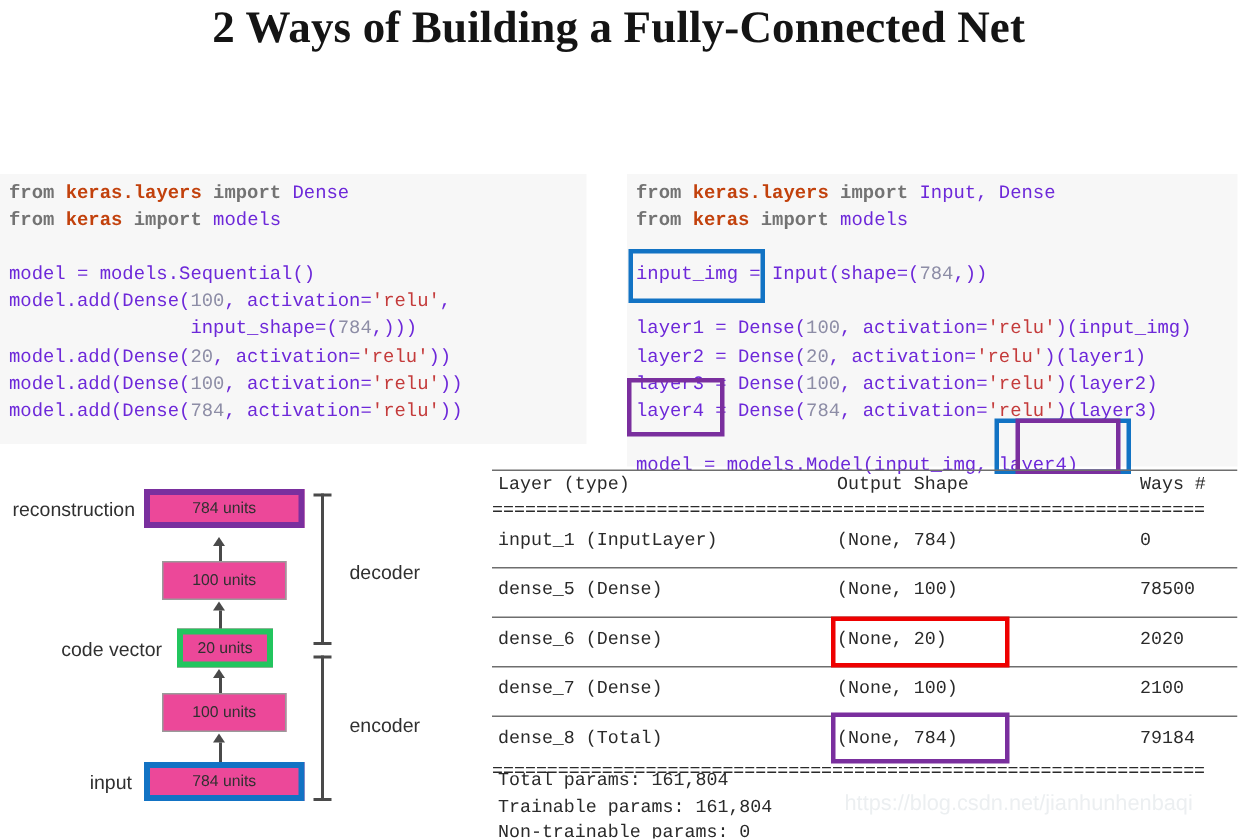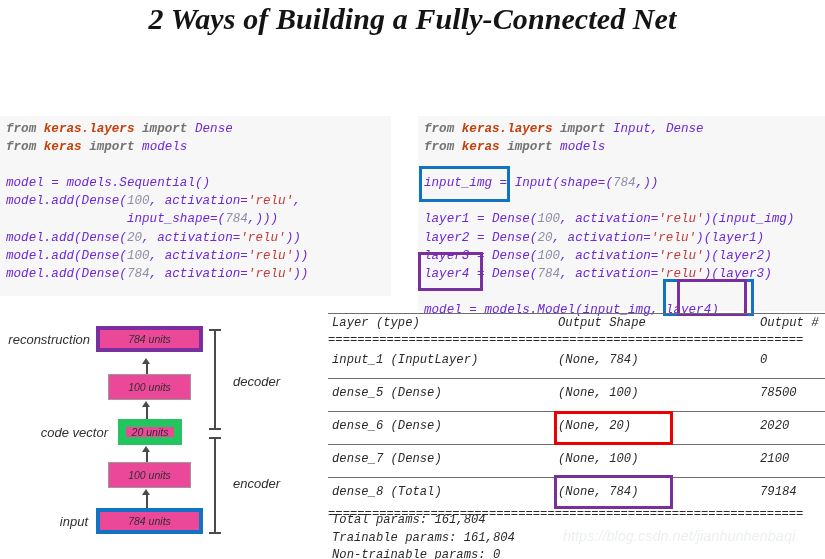--- a/index.html
+++ b/index.html
@@ -1,20 +1,20 @@
 <!DOCTYPE html>
 <html><head>
 <meta charset="utf-8">
 <style>
   html,body{margin:0;padding:0;}
   body{
     width:825px;height:559px;background:#ffffff;overflow:hidden;position:relative;
     font-family:"Liberation Sans",sans-serif;
   }
-  #root{position:relative;width:825px;height:559px;font-style:italic;}
+  #root{position:relative;width:825px;height:559px;}
 
   
   .title{
     position:absolute;left:0;top:2px;width:825px;text-align:center;
     font-family:"Liberation Serif",serif;font-weight:bold;font-size:30px;
     color:#141414;letter-spacing:0.1px;
   }
 
   
   .code{
@@ -43,21 +43,21 @@
 
   
   #diagram{position:absolute;left:0;top:312px;width:312px;height:247px;}
   .dbox{
     position:absolute;background:#ec4899;box-sizing:border-box;
     display:flex;align-items:center;justify-content:center;
     font-family:"Liberation Sans",sans-serif;font-size:10.5px;color:#303030;
   }
   .dbox.plain{border:1px solid #9a9a9a;}
   .dbox.b-purple{border:4px solid #7a2f9e;}
-  .dbox.b-red{border:8px solid #22c55e;}
+  .dbox.b-red{border:4px solid #22c55e;}
   .dbox.b-blue{border:4px solid #1273c4;}
 
   .dlabel{
     position:absolute;font-size:13px;color:#303030;
     font-family:"Liberation Sans",sans-serif;white-space:nowrap;
   }
   .dlabel.right{text-align:left;}
   .dlabel.left{text-align:right;}
 
   
@@ -190,21 +190,21 @@
     </div>
     <div class="dlabel right" style="left:233px;top:164px;">encoder</div>
   </div>
 
   <div id="summary">
     <div class="rule"></div>
 
     <div class="hrow">
       <span class="c-layer">Layer (type)</span>
       <span class="c-shape">Output Shape</span>
-      <span class="c-param">Output #</span>
+      <span class="c-param">Ways #</span>
     </div>
     <div class="eqrule">=================================================================</div>
 
     <div class="srow">
       <span class="c-layer">input_1 (InputLayer)</span>
       <span class="c-shape">(None, 784)</span>
       <span class="c-param">0</span>
     </div>
     <div class="rule"></div>
 

